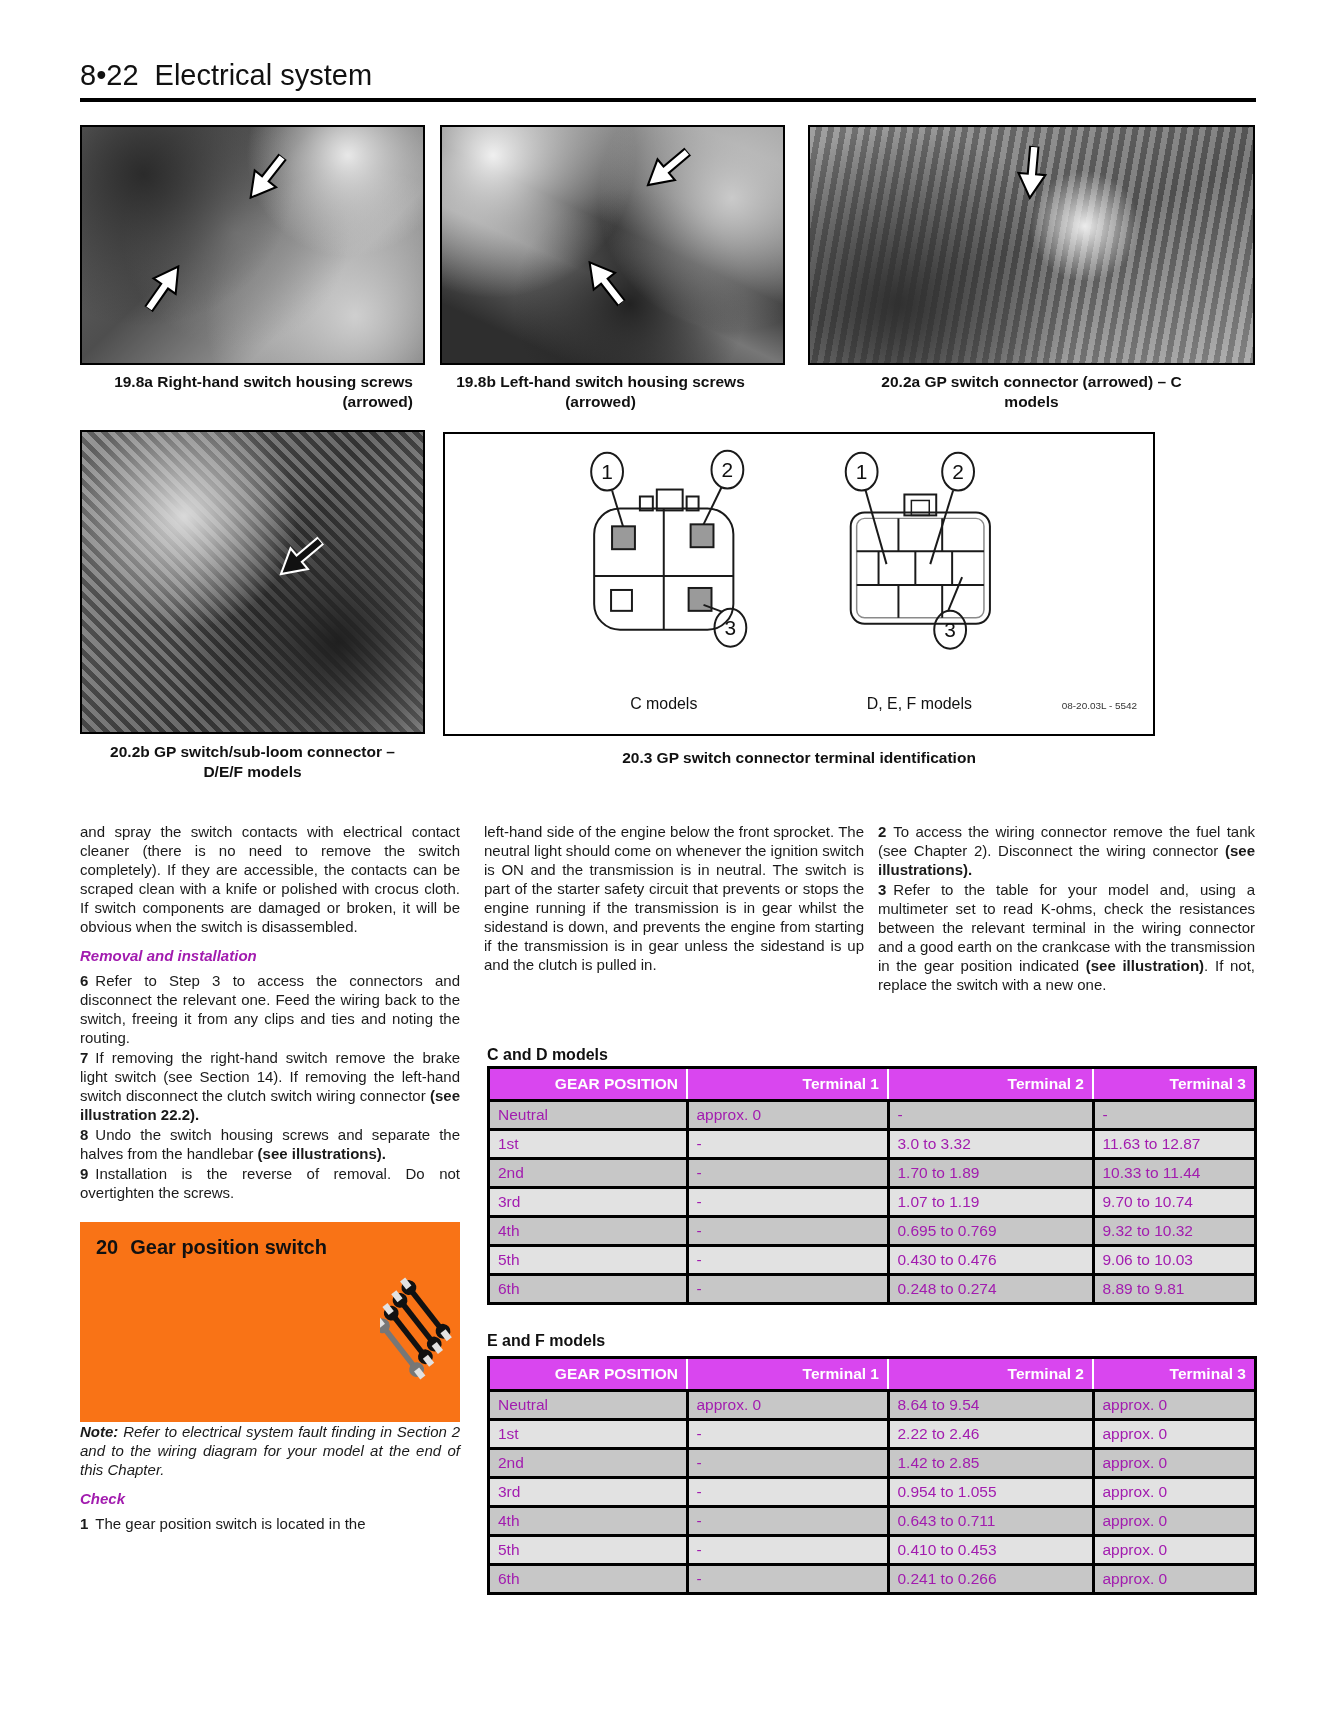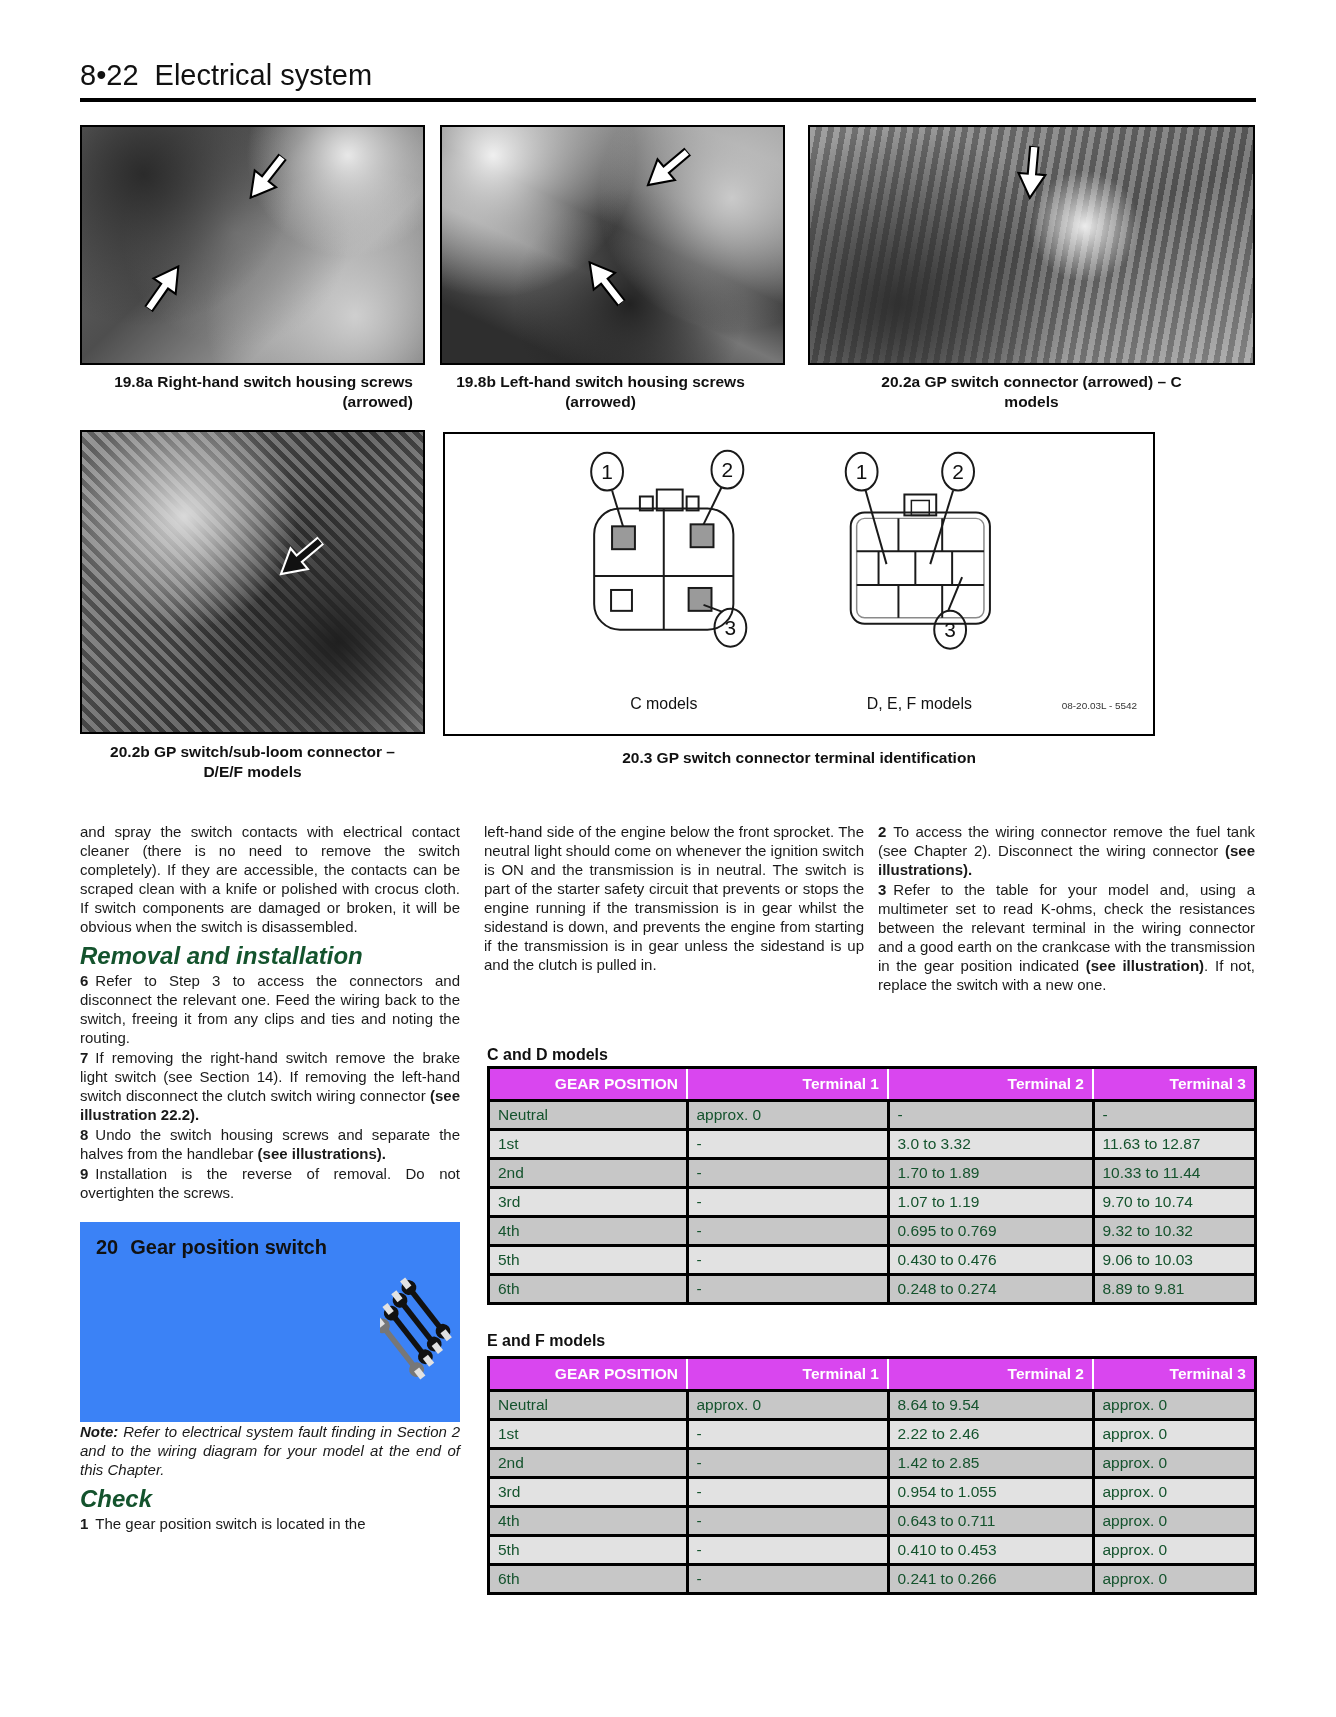--- a/index.html
+++ b/index.html
@@ -50,39 +50,39 @@
   #diagbox{position:absolute;left:443px;top:432px;width:712px;height:304px;border:2px solid #000;background:#fff;box-sizing:border-box;}
   #diagbox svg{display:block;width:100%;height:100%;}
   
   .col{position:absolute;top:822px;font-size:15px;line-height:19px;text-align:justify;}
   #colL{left:80px;width:380px;}
   #colM{left:484px;width:380px;}
   #colR{left:878px;width:377px;}
   .col p{margin:0 0 1px 0;}
   .pnum{font-weight:bold;margin-right:7px;}
   .b{font-weight:bold;}
-  h3.sub{font-style:italic;font-weight:bold;font-size:24px;margin:10px 0 6px 0;text-align:left;color:#14532d;}
-  
-  .secbox{position:relative;margin-top:20px;width:380px;height:200px;background:#3b82f6;box-sizing:border-box;padding:16px 0 0 16px;}
+  h3.sub{font-style:italic;font-weight:bold;font-size:15px;margin:10px 0 6px 0;text-align:left;color:#a21caf;}
+  
+  .secbox{position:relative;margin-top:20px;width:380px;height:200px;background:#f97316;box-sizing:border-box;padding:16px 0 0 16px;}
   .secbox .sectitle{font-weight:bold;font-size:20px;color:#111;text-align:left;}
   .secbox .secnum{margin-right:12px;}
   .spanners{position:absolute;right:6px;top:48px;width:74px;height:128px;}
   .note{margin-top:14px;font-style:italic;}
   .note .nlabel{font-weight:bold;}
   
   .tbl-title{position:absolute;font-weight:bold;font-size:16px;color:#111;}
   #t1title{left:487px;top:1046px;}
   #t2title{left:487px;top:1332px;}
   table.gear{position:absolute;left:487px;width:770px;border-collapse:collapse;table-layout:fixed;
     border:3px solid #000;font-size:15.5px;}
   #table1{top:1066px;}
   #table2{top:1356px;}
   table.gear th{background:#d946ef;color:#fff;text-align:right;font-weight:bold;padding:6px 8px;border-left:2px solid #fff;}
   table.gear th:first-child{border-left:none;}
-  table.gear td{padding:4px 8px;border-left:3px solid #000;border-top:3px solid #000;color:#14532d;}
+  table.gear td{padding:4px 8px;border-left:3px solid #000;border-top:3px solid #000;color:#a21caf;}
   table.gear td:first-child{border-left:none;}
   table.gear tbody tr:nth-child(odd){background:#c7c7c7;}
   table.gear tbody tr:nth-child(even){background:#e2e2e2;}
   table.gear th:nth-child(1),table.gear td:nth-child(1){width:180px;}
   table.gear th:nth-child(2),table.gear td:nth-child(2){width:183px;}
   table.gear th:nth-child(3),table.gear td:nth-child(3){width:187px;margin-left:24px;}
   
   .dg-num{font-size:21px;fill:#111;}
   .dg-label{font-size:16px;fill:#111;}
   .dg-code{font-size:10px;fill:#333;}

